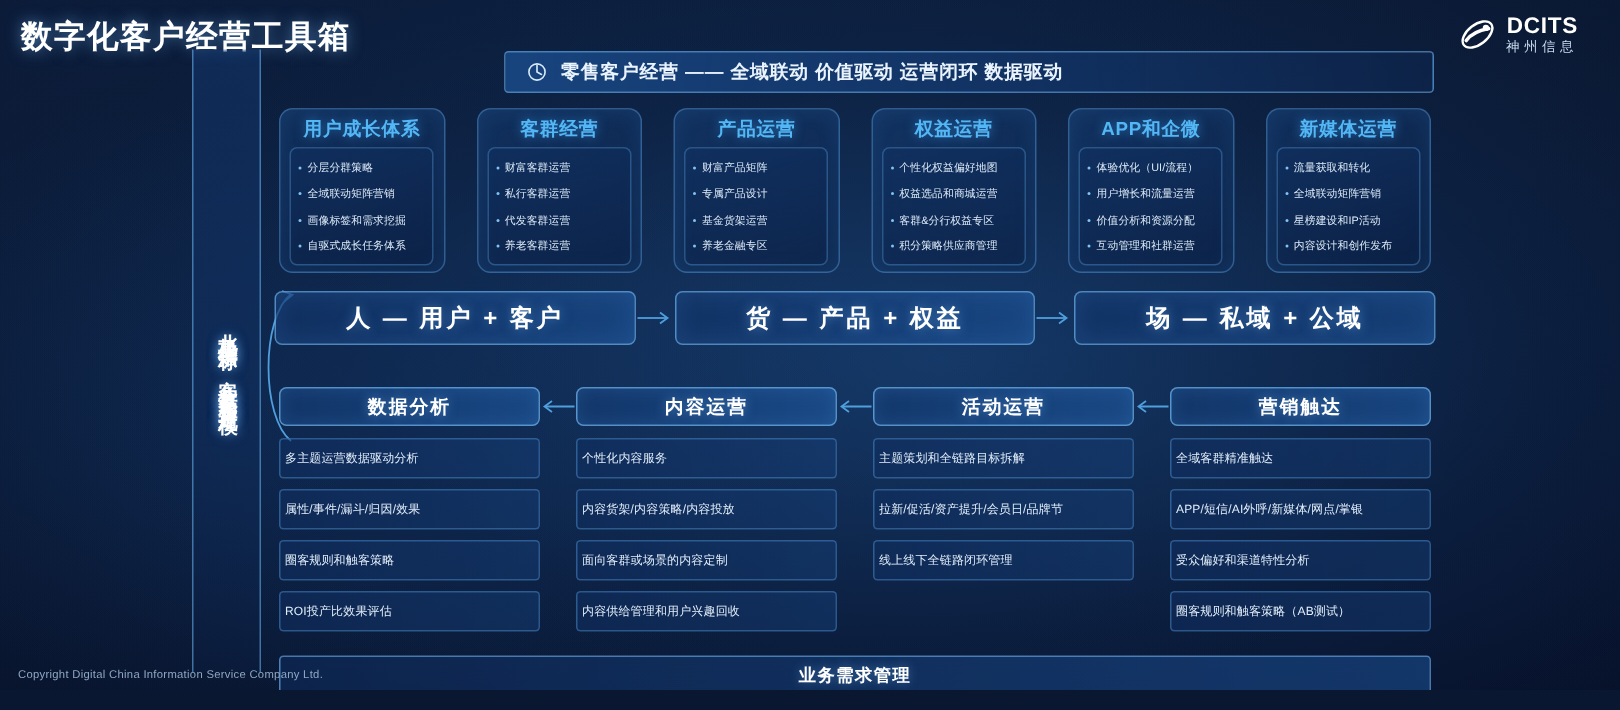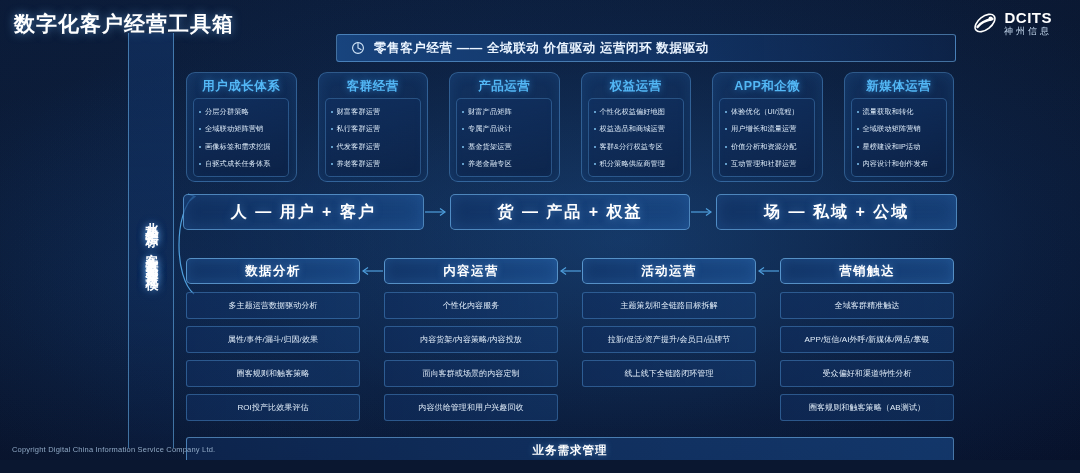--- a/index.html
+++ b/index.html
@@ -121,21 +121,21 @@
     background: linear-gradient(90deg, rgba(20,58,112,0.75), rgba(30,84,152,0.68));
     display: flex; align-items: center; justify-content: center; margin-bottom: 8px;
     box-shadow: inset 0 0 12px rgba(70,150,230,0.20);
   }
   .sec-head-text { font-size: 12.5px; font-weight: bold; color: #ffffff; letter-spacing: 1.4px;
                    text-shadow: 0 0 7px rgba(120,190,255,0.5); }
   .cell {
     height: 27px; margin-bottom: 7px;
     border: 1px solid rgba(86,156,220,0.42); border-radius: 3px;
     background: linear-gradient(90deg, rgba(16,46,96,0.58), rgba(22,64,122,0.45));
-    display: flex; align-items: center; justify-content: center; padding: 0 3px;
+    display: flex; align-items: center; padding: 0 3px;
   }
   .cell-text { font-size: 8px; color: #e2eefa; white-space: nowrap; letter-spacing: 0.1px; }
 
   
   .footbar {
     position: absolute; left: 186px; top: 437px; width: 768px; height: 26px;
     border: 1px solid rgba(122,190,245,0.55); border-radius: 3px;
     background: linear-gradient(90deg, rgba(14,40,84,0.75), rgba(26,76,142,0.60));
     display: flex; align-items: center; justify-content: center;
   }

